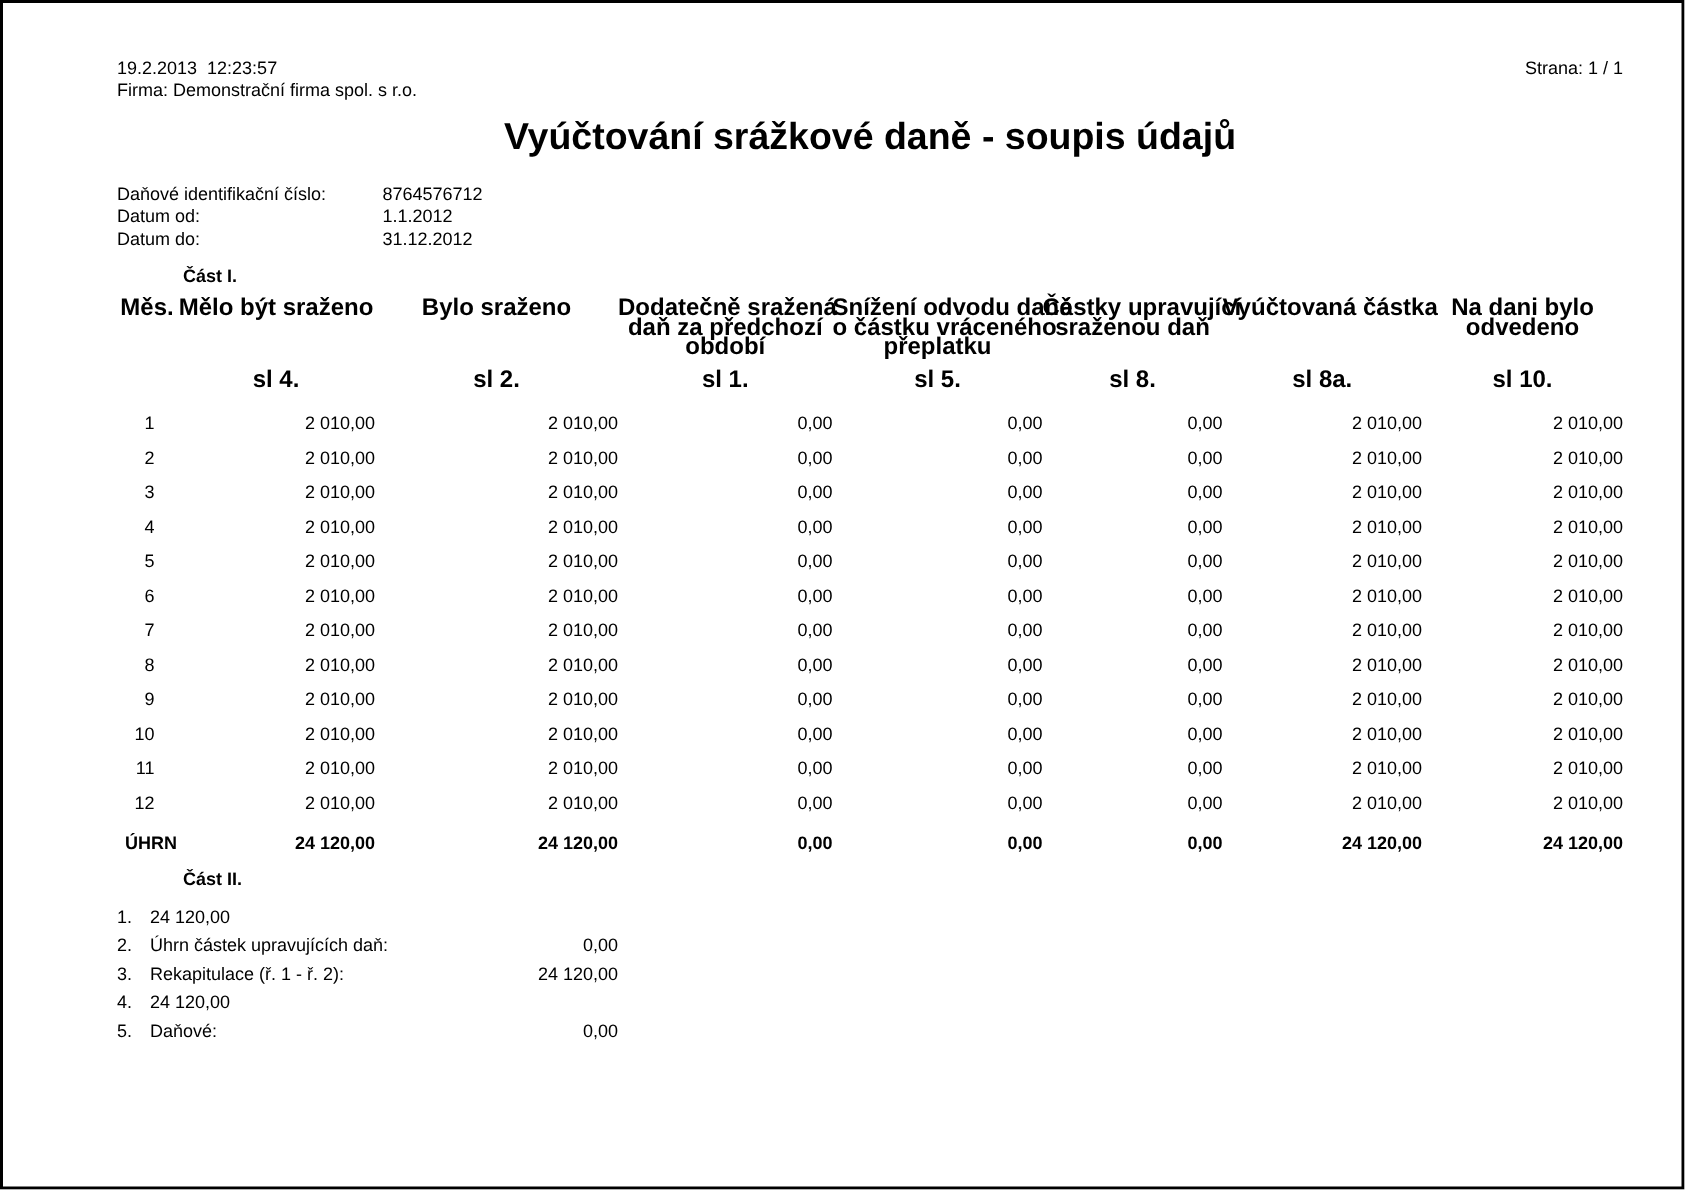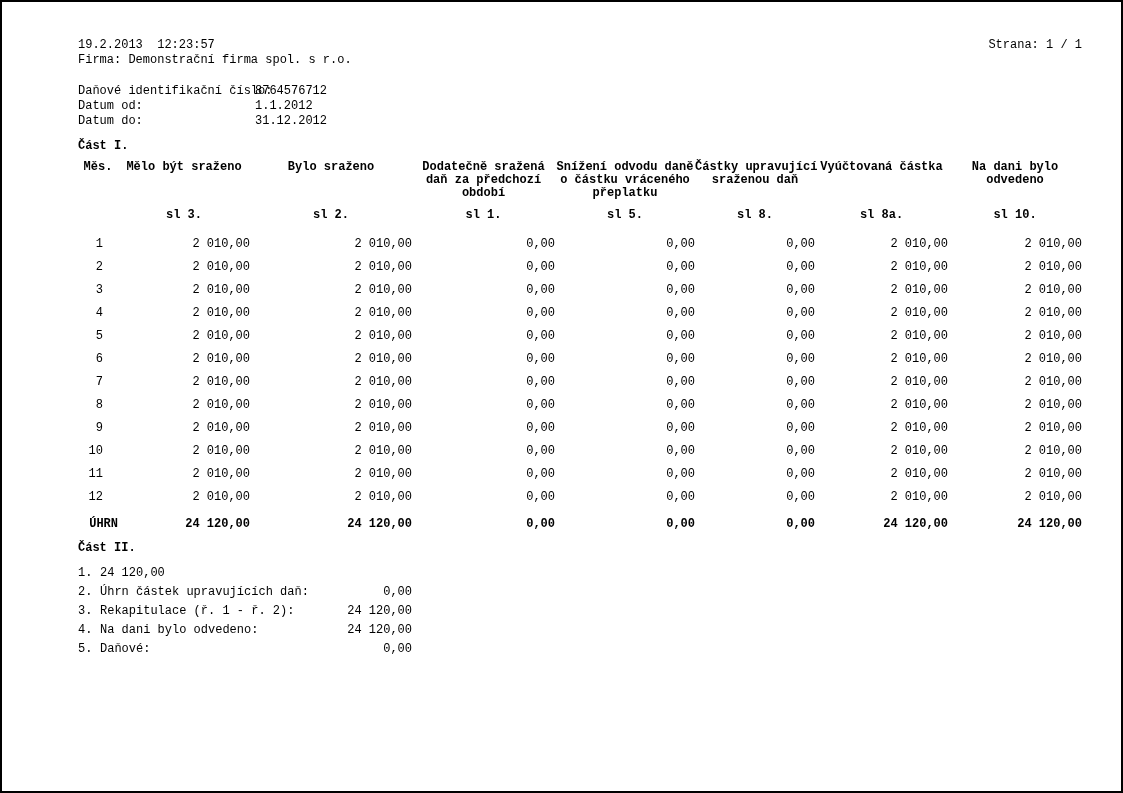--- a/index.html
+++ b/index.html
@@ -3,21 +3,21 @@
 <meta charset="utf-8">
 <style>
   html, body { margin: 0; padding: 0; background: #e0e0e0; }
   .page {
     width: 1123px;
     height: 793px;
     box-sizing: border-box;
     border: 2px solid #000;
     background: #fff;
     color: #000;
-    font-family: Liberation Mono, monospace;
+    font-family: Liberation Sans, sans-serif;
     font-size: 12px;
     overflow: hidden;
   }
   .content {
     width: 1004px;
     margin: 36px 0 0 76px;
   }
   .top-line {
     display: flex;
     justify-content: space-between;
@@ -30,33 +30,33 @@
     text-align: center;
     font-size: 25px;
     font-weight: bold;
     line-height: 29px;
     margin-top: 9px;
   }
   .meta-block { margin-top: 16px; }
   .meta-row { display: flex; line-height: 15px; }
   .meta-label { width: 177px; white-space: pre; }
   .meta-value { white-space: pre; }
-  .section-title { font-weight: bold; line-height: 15px; }
+  .section-title { font-weight: bold; line-height: 15px; margin-left: 44px; }
   .section-part1 { margin-top: 10px; }
   .section-part2 { margin-top: 10px; }
   table.part1 {
     border-collapse: collapse;
     table-layout: fixed;
     width: 1004px;
     margin-top: 7px;
   }
   table.part1 th, table.part1 td { padding: 0; }
   table.part1 thead th {
     font-weight: bold;
-    font-size: 12px;
+    font-size: 16px;
     line-height: 13px;
     vertical-align: top;
     white-space: pre;
     overflow: visible;
   }
   table.part1 tr.sl-row th {
     padding-top: 9px;
     padding-bottom: 10px;
     vertical-align: bottom;
   }
@@ -85,20 +85,21 @@
 
 <div class="page">
   <div class="content">
 
     <div class="top-line">
       <span>19.2.2013  12:23:57</span>
       <span>Strana: 1 / 1</span>
     </div>
     <div class="company-line">Firma: Demonstrační firma spol. s r.o.</div>
 
+    <div class="report-title">Vyúčtování srážkové daně - soupis údajů</div>
 
     <div class="meta-block">
       <div class="meta-row">
         <span class="meta-label">Daňové identifikační číslo:</span>
         <span class="meta-value">8764576712</span>
       </div>
       <div class="meta-row">
         <span class="meta-label">Datum od:</span>
         <span class="meta-value">1.1.2012</span>
       </div>
@@ -133,21 +134,21 @@
 o částku vráceného
 přeplatku</th>
           <th>Částky upravující
 sraženou daň</th>
           <th>Vyúčtovaná částka</th>
           <th>Na dani bylo
 odvedeno</th>
         </tr>
         <tr class="sl-row">
           <th></th>
-          <th>sl 3.</th>
+          <th>sl 4.</th>
           <th>sl 2.</th>
           <th>sl 1.</th>
           <th>sl 5.</th>
           <th>sl 8.</th>
           <th>sl 8a.</th>
           <th>sl 10.</th>
         </tr>
       </thead>
       <tbody>
           <tr>
@@ -297,21 +298,20 @@
         <span class="p2-label">Úhrn částek upravujících daň:</span>
         <span class="p2-value">0,00</span>
       </div>
       <div class="p2-row">
         <span class="p2-num">3.</span>
         <span class="p2-label">Rekapitulace (ř. 1 - ř. 2):</span>
         <span class="p2-value">24 120,00</span>
       </div>
       <div class="p2-row">
         <span class="p2-num">4.</span>
-        <span class="p2-label">Na dani bylo odvedeno:</span>
         <span class="p2-value">24 120,00</span>
       </div>
       <div class="p2-row">
         <span class="p2-num">5.</span>
         <span class="p2-label">Daňové:</span>
         <span class="p2-value">0,00</span>
       </div>
     </div>
 
   </div>

